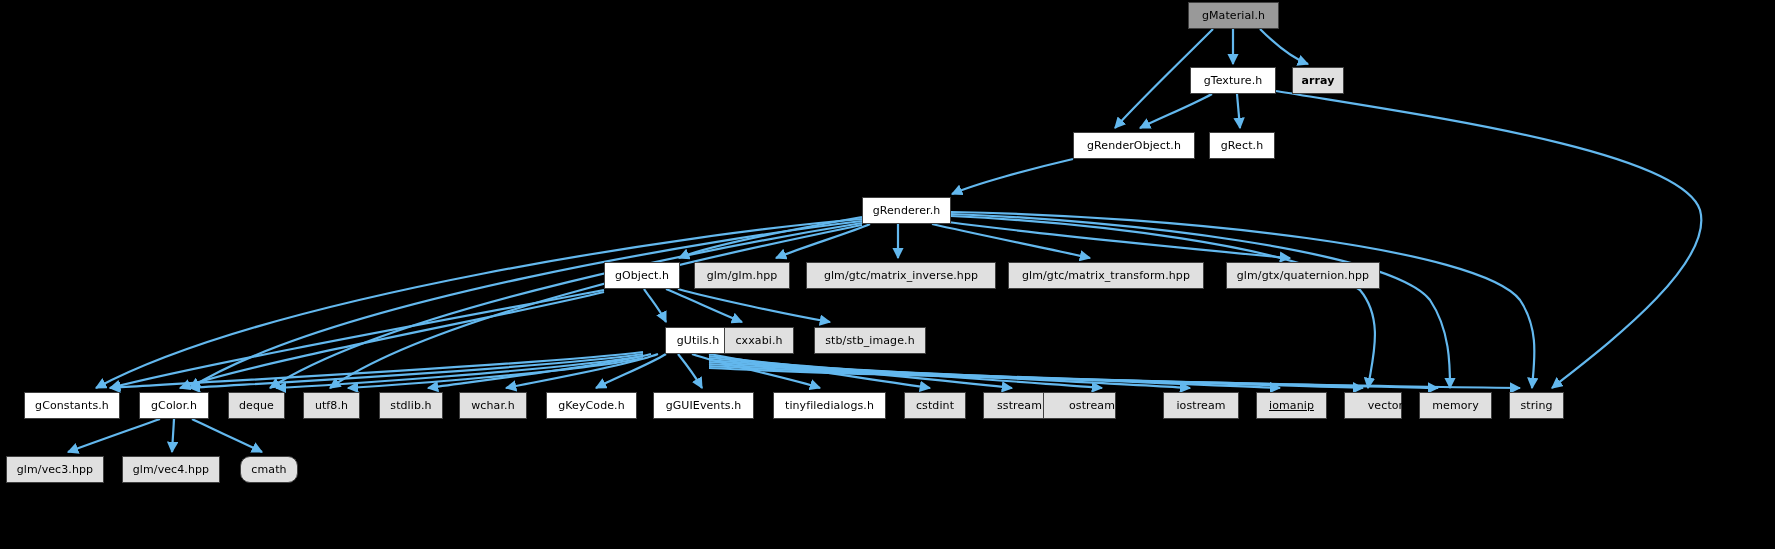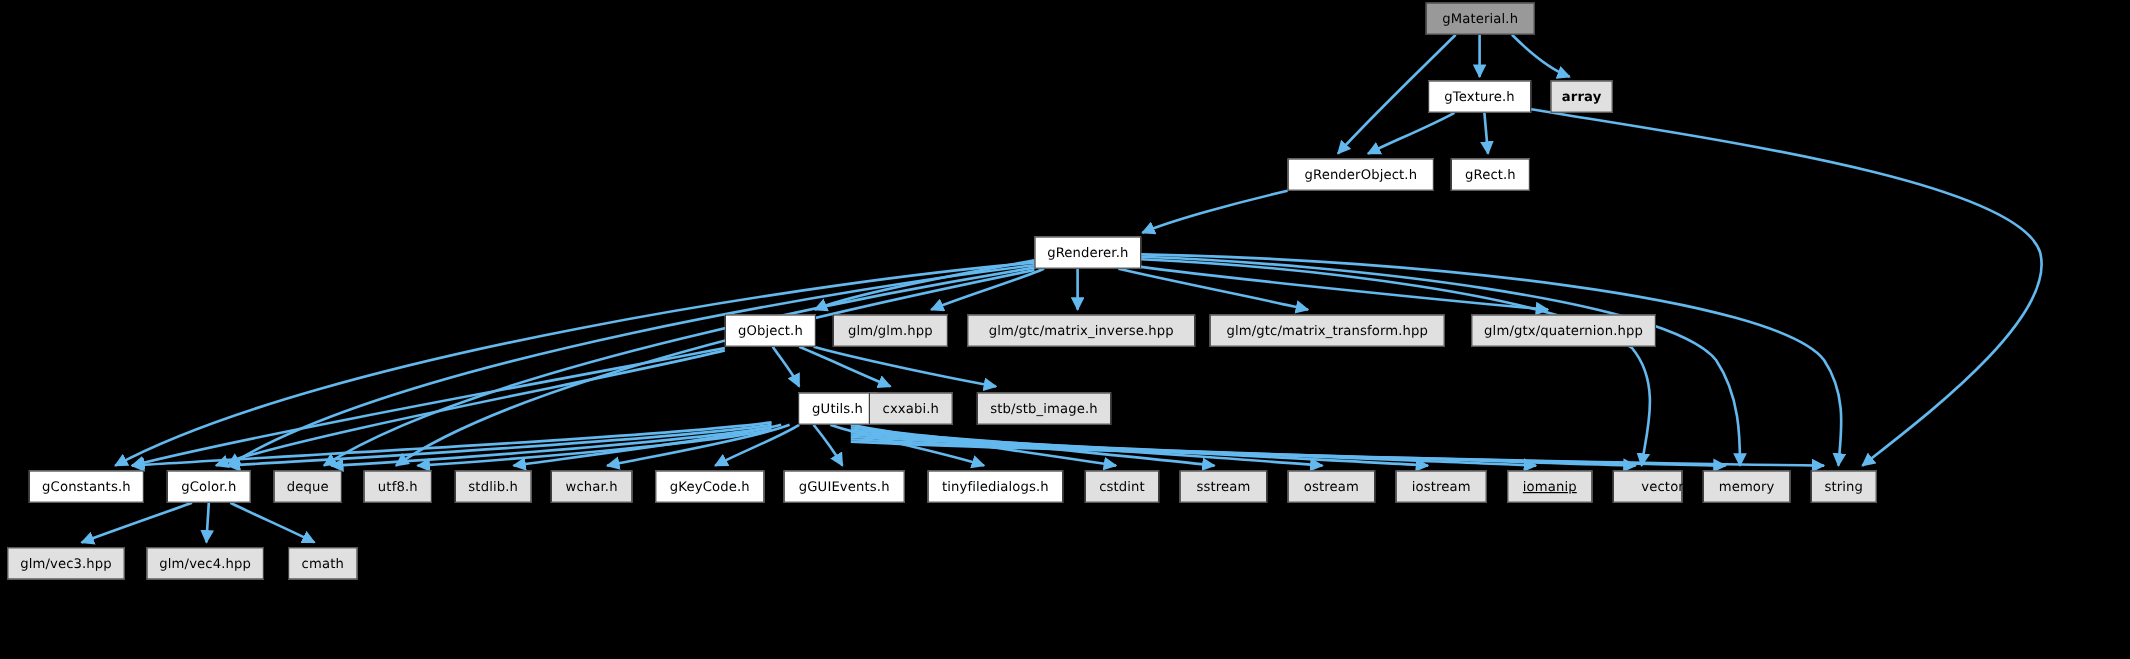--- a/index.html
+++ b/index.html
@@ -139,21 +139,21 @@
       </div>
       <div class="node plain" style="left: 773px; top: 392px; width: 113px;">
         <span>tinyfiledialogs.h</span>
       </div>
       <div class="node " style="left: 904px; top: 392px; width: 62px;">
         <span>cstdint</span>
       </div>
       <div class="node " style="left: 983px; top: 392px; width: 73px;">
         <span>sstream</span>
       </div>
-      <div class="node " style="left: 1073px; top: 392px; width: 73px;">
+      <div class="node " style="left: 1043px; top: 392px; width: 73px; justify-content: flex-end;">
         <span>ostream</span>
       </div>
       <div class="node " style="left: 1163px; top: 392px; width: 76px;">
         <span>iostream</span>
       </div>
       <div class="node " style="left: 1256px; top: 392px; width: 71px; text-decoration: underline;">
         <span>iomanip</span>
       </div>
       <div class="node " style="left: 1344px; top: 392px; width: 58px; padding-left: 25px;">
         <span>vector</span>
@@ -163,17 +163,17 @@
       </div>
       <div class="node " style="left: 1509px; top: 392px; width: 55px;">
         <span>string</span>
       </div>
       <div class="node " style="left: 6px; top: 456px; width: 98px;">
         <span>glm/vec3.hpp</span>
       </div>
       <div class="node " style="left: 122px; top: 456px; width: 98px;">
         <span>glm/vec4.hpp</span>
       </div>
-      <div class="node " style="left: 240px; top: 456px; width: 58px;">
+      <div class="node " style="left: 240px; top: 456px; width: 58px; border-radius: 10px;">
         <span>cmath</span>
       </div>
     </div>
 </div>
 
 </body></html>

